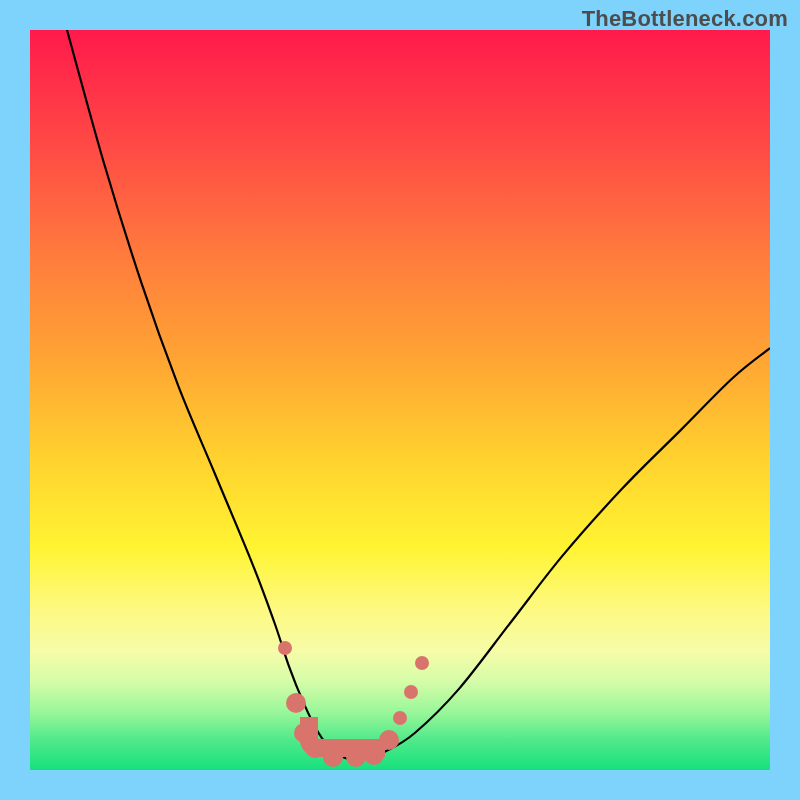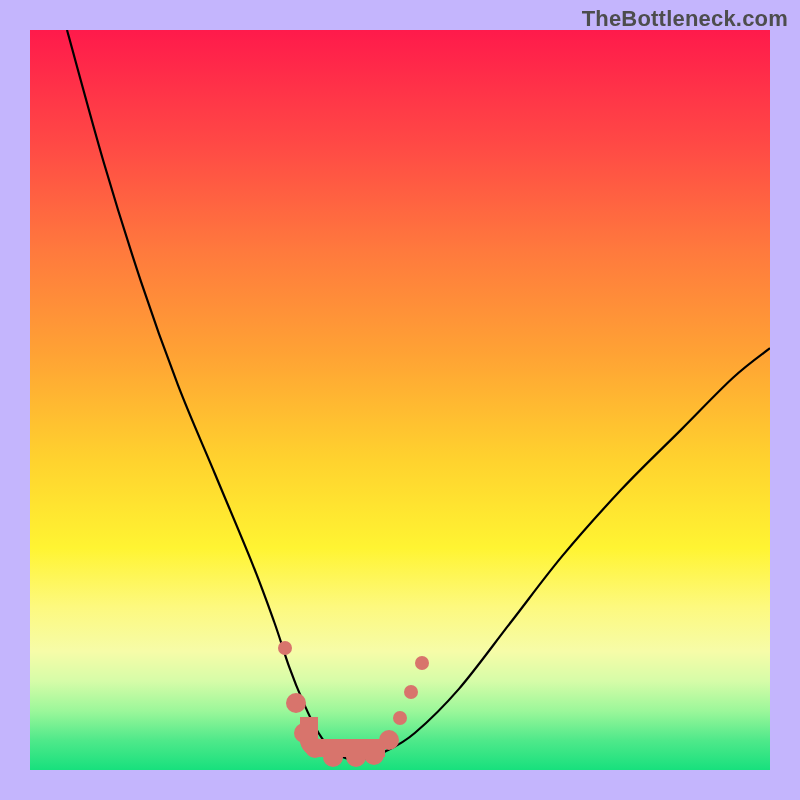--- a/index.html
+++ b/index.html
@@ -1,21 +1,21 @@
 <!DOCTYPE html>
 <html><head>
 <meta charset="utf-8">
 <style>
   * { margin: 0; padding: 0; box-sizing: border-box; }
   html, body { width: 800px; height: 800px; overflow: hidden; background: #000; }
   .frame {
     position: relative;
     width: 800px;
     height: 800px;
-    background: #c4b5fd;
+    background: #7dd3fc;
     padding-left: 29px;
   }
   .watermark {
     position: absolute;
     top: 6px;
     right: 12px;
     font-family: Arial, Helvetica, sans-serif;
     font-size: 22px;
     font-weight: 600;
     color: #4d4d4d;

